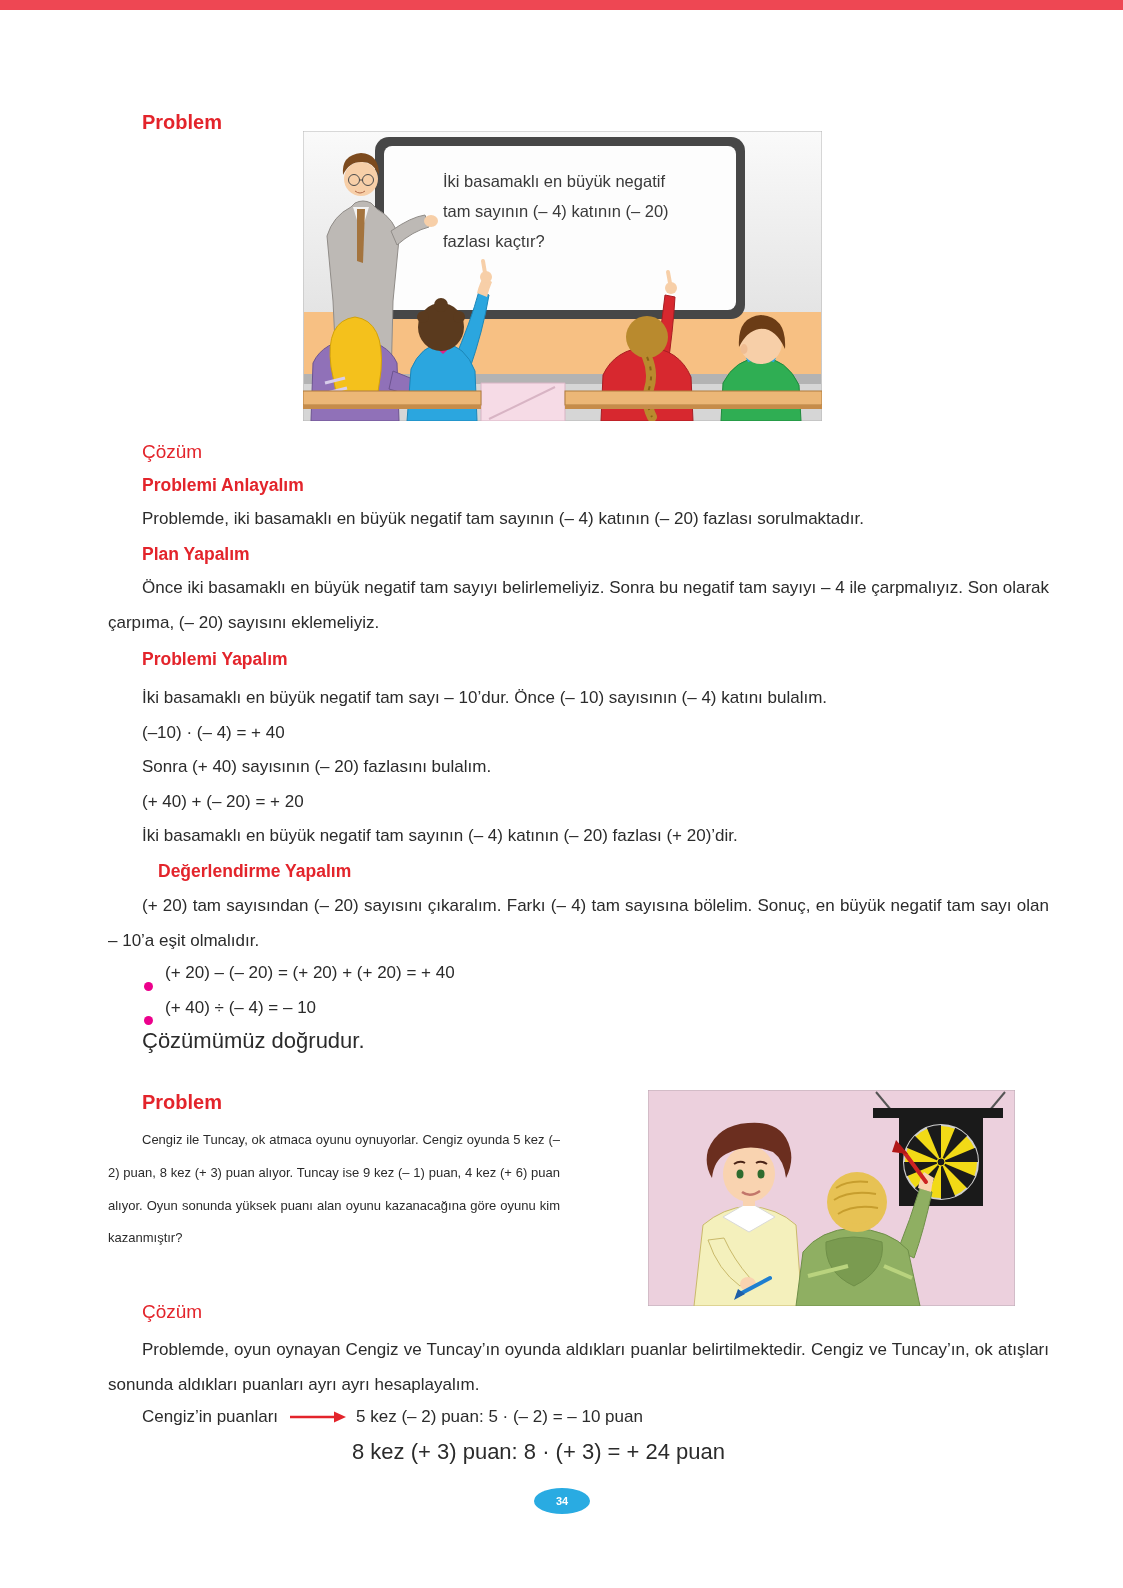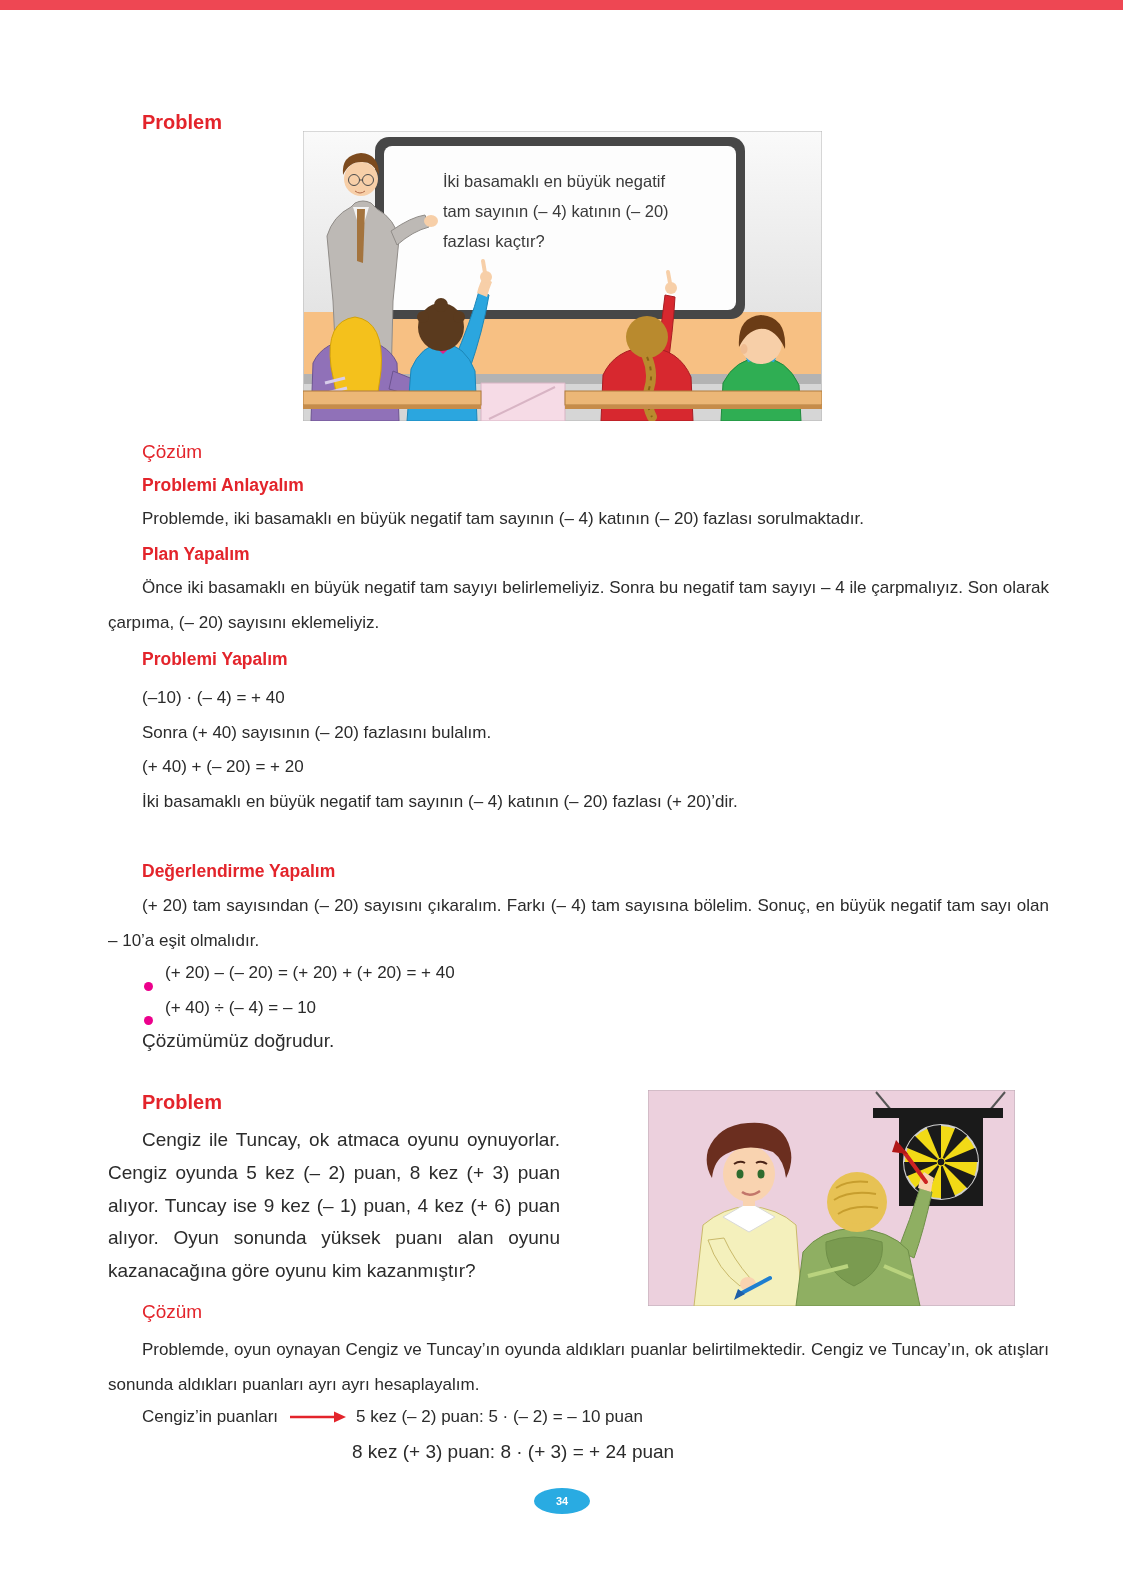--- a/index.html
+++ b/index.html
@@ -8,28 +8,28 @@
   .topbar{position:absolute;left:0;top:0;width:1123px;height:10px;background:#ee4753;}
   .h-problem{position:absolute;font-size:20px;font-weight:bold;color:#e3242b;line-height:24px;}
   .h-cozum{position:absolute;font-size:19px;font-weight:400;color:#e3242b;line-height:24px;}
   .h-sub{position:absolute;font-size:17.5px;font-weight:bold;color:#e3242b;line-height:22px;}
   .para{position:absolute;left:108px;width:941px;font-size:17px;line-height:35px;
         text-align:justify;text-indent:34px;color:#2b2b2b;}
   .lines{position:absolute;left:142px;font-size:17px;line-height:34.5px;color:#2b2b2b;}
   .bullets{position:absolute;left:144px;font-size:17px;line-height:34.5px;color:#2b2b2b;}
   .bullet-row{display:flex;align-items:flex-end;}
   .dot{width:9px;height:9px;border-radius:50%;background:#ec008c;margin:13px 12px 0 0;flex:0 0 auto;}
-  .plain{position:absolute;font-size:19px;line-height:30px;color:#2b2b2b;}
+  .plain{position:absolute;font-size:22px;line-height:30px;color:#2b2b2b;}
   .calc-row{position:absolute;font-size:17px;line-height:30px;color:#2b2b2b;display:flex;align-items:center;}
   .calc-row .arrow{margin:0 10px;}
   .figure{position:absolute;display:block;}
   .badge{position:absolute;left:534px;top:1488px;width:56px;height:26px;border-radius:50%;
          background:#29abe2;color:#ffffff;font-size:11px;font-weight:bold;
          display:flex;align-items:center;justify-content:center;}
-  .narrow{left:108px;width:452px;font-size:19px;line-height:32.8px;}
+  .narrow{left:108px;width:452px;font-size:13px;line-height:32.8px;}
   svg text{font-family:"Liberation Sans",sans-serif;}
 </style>
 </head>
 <body>
 
 <div class="page">
 
   <div class="topbar"></div>
 
   <div class="h-problem" style="left:142px;top:110px;">Problem</div>
@@ -125,27 +125,28 @@
   <div class="h-cozum" style="left:142px;top:440px;">Çözüm</div>
 
   <div class="h-sub" style="left:142px;top:474px;">Problemi Anlayalım</div>
   <div class="para" style="top:501px;">Problemde, iki basamaklı en büyük negatif tam sayının (– 4) katının (– 20) fazlası sorulmaktadır.</div>
 
   <div class="h-sub" style="left:142px;top:543px;">Plan Yapalım</div>
   <div class="para" style="top:570px;">Önce iki basamaklı en büyük negatif tam sayıyı belirlemeliyiz. Sonra bu negatif tam sayıyı – 4 ile çarpmalıyız. Son olarak çarpıma, (– 20) sayısını eklemeliyiz.</div>
 
   <div class="h-sub" style="left:142px;top:648px;">Problemi Yapalım</div>
   <div class="lines" style="top:681px;">
+    <div>İki basamaklı en büyük negatif tam sayı – 10’dur. Önce (– 10) sayısının (– 4) katını bulalım.</div>
     <div>(–10) · (– 4) = + 40</div>
     <div>Sonra (+ 40) sayısının (– 20) fazlasını bulalım.</div>
     <div>(+ 40) + (– 20) = + 20</div>
     <div>İki basamaklı en büyük negatif tam sayının (– 4) katının (– 20) fazlası (+ 20)’dir.</div>
   </div>
 
-  <div class="h-sub" style="left:142px;top:860px;">Değerlendirme Yapalım</div>
+  <div class="h-sub" style="left:158px;top:860px;">Değerlendirme Yapalım</div>
   <div class="para" style="top:888px;">(+ 20) tam sayısından (– 20) sayısını çıkaralım. Farkı (– 4) tam sayısına bölelim. Sonuç, en büyük negatif tam sayı olan – 10’a eşit olmalıdır.</div>
 
   <div class="bullets" style="top:956px;">
     <div class="bullet-row">
       <span class="dot"></span>
       <span>(+ 20) – (– 20) = (+ 20) + (+ 20) = + 40</span>
     </div>
     <div class="bullet-row">
       <span class="dot"></span>
       <span>(+ 40) ÷ (– 4) = – 10</span>

